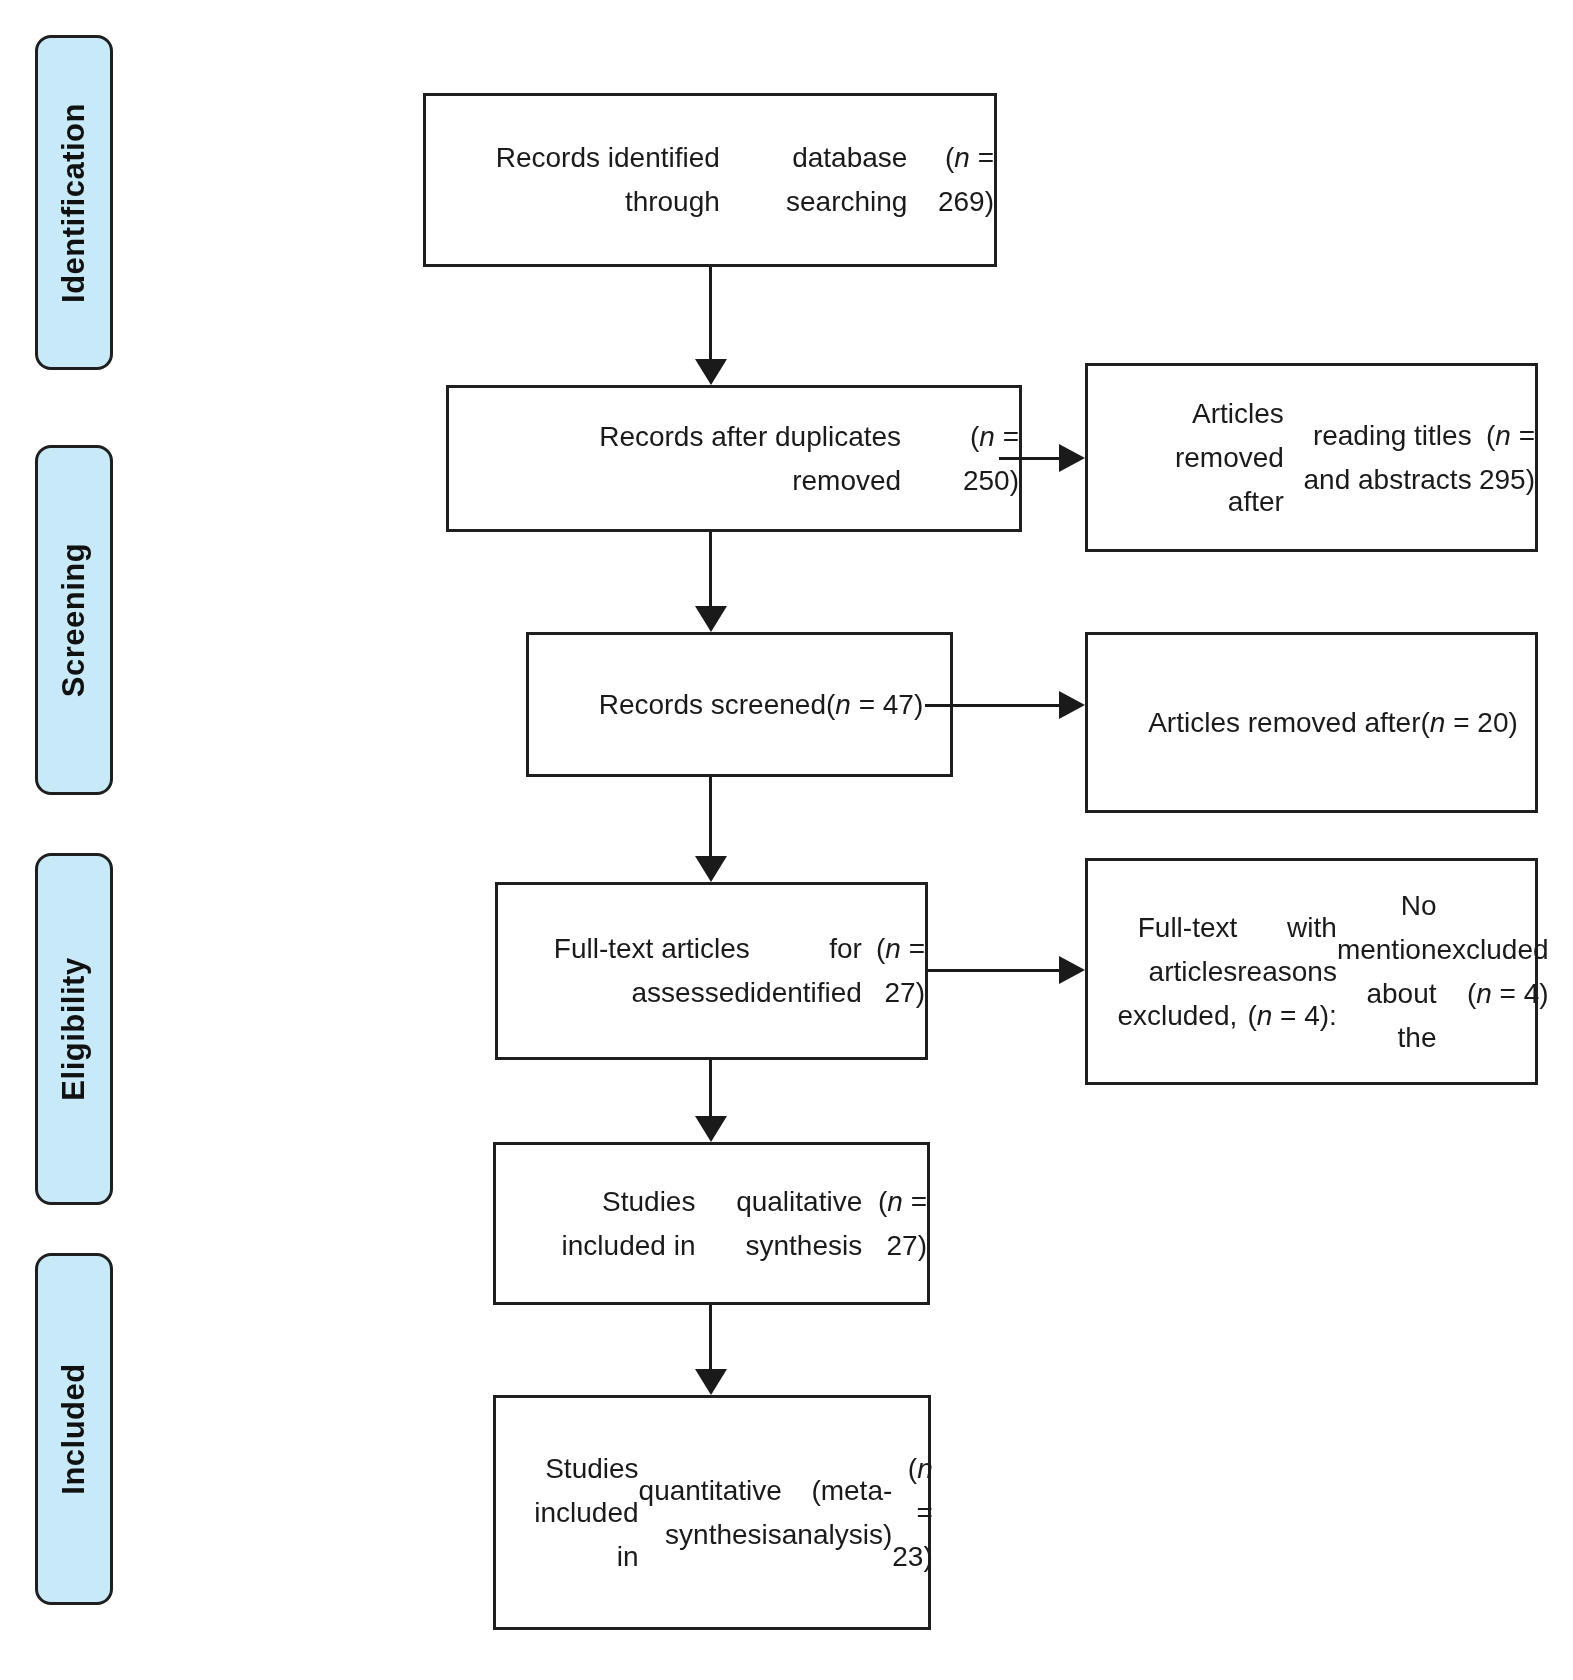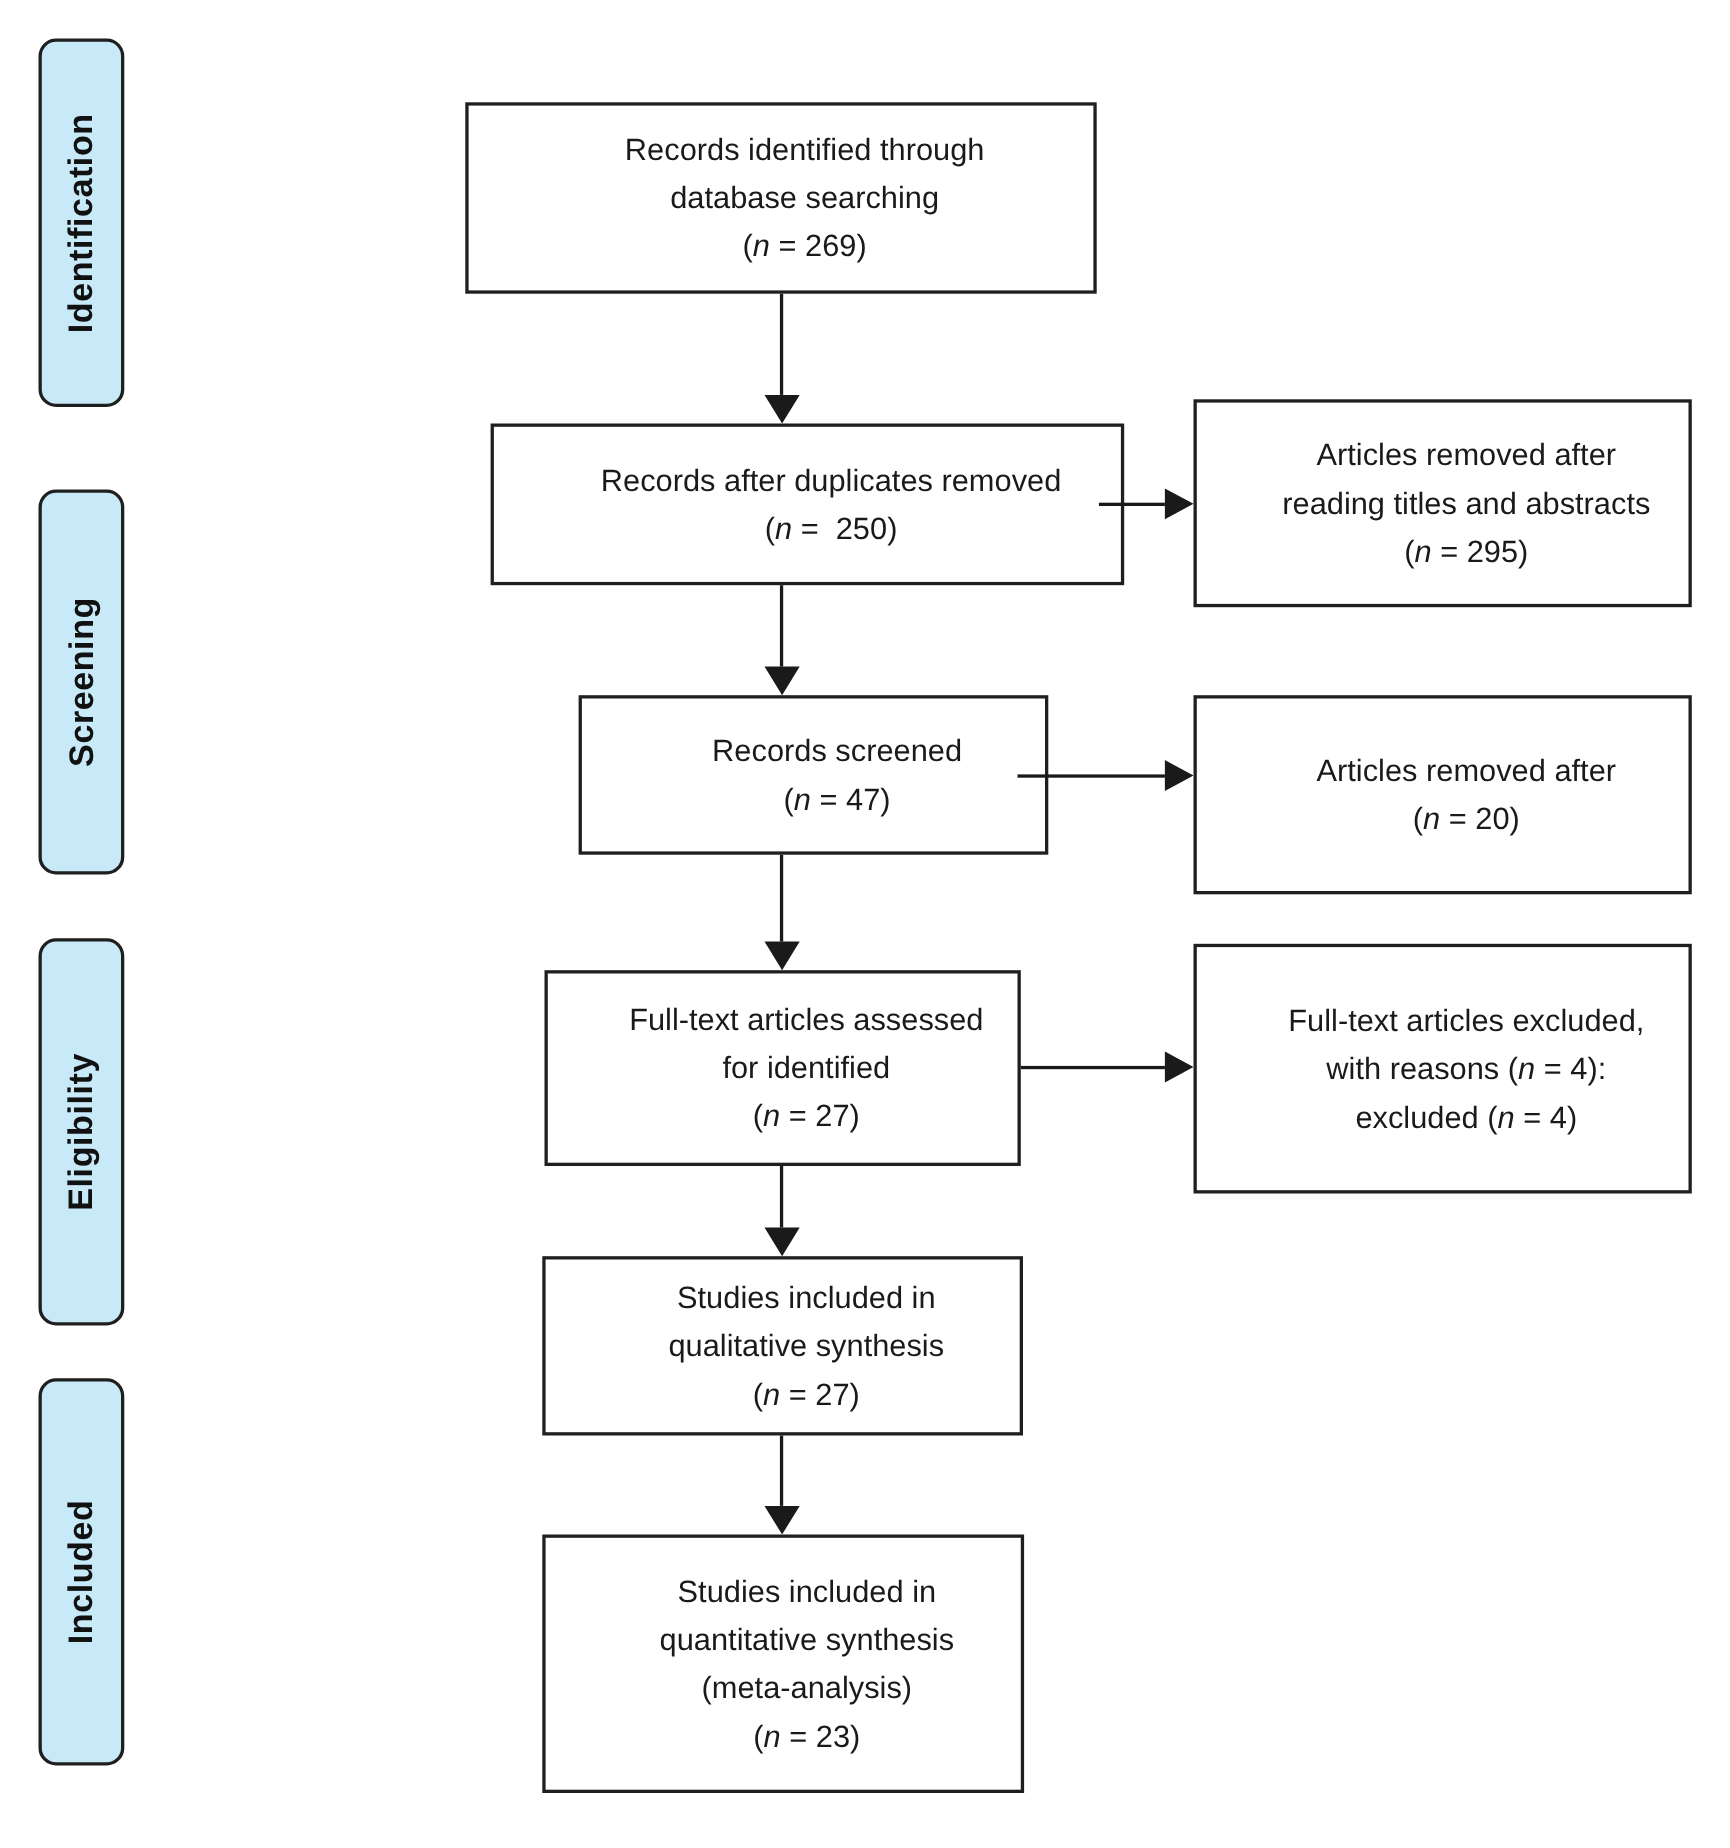--- a/index.html
+++ b/index.html
@@ -24,23 +24,23 @@
     font-weight:bold;
     font-size:31px;
     letter-spacing:0.5px;
     color:#111;
   }
   .fbox{
     position:absolute;
     background:#ffffff;
     border:3px solid #1f1f1f;
     box-sizing:border-box;
-    display:flex;flex-direction:column;
+    display:flex;flex-direction:row;
     align-items:center;justify-content:center;
-    text-align:center;
+    text-align:right;
     font-size:28px;
     line-height:44px;
     padding-left:43px;
   }
   .line{white-space:pre-wrap;}
   .line .var{font-style:italic;}
   .vline{position:absolute;width:3px;background:#1a1a1a;}
   .hline{position:absolute;height:3px;background:#1a1a1a;}
   .head-down{
     position:absolute;width:0;height:0;
@@ -115,20 +115,21 @@
   </div>
 
   <div class="fbox" style="left:1085px;top:632px;width:453px;height:181px;">
     <div class="line"><span>Articles removed after</span></div>
     <div class="line"><span>(</span><span class="var">n</span><span> = 20)</span></div>
   </div>
 
   <div class="fbox" style="left:1085px;top:858px;width:453px;height:227px;">
     <div class="line"><span>Full-text articles excluded,</span></div>
     <div class="line"><span>with reasons (</span><span class="var">n</span><span> = 4):</span></div>
+    <div class="line"><span>No mention about the</span></div>
     <div class="line"><span>excluded (</span><span class="var">n</span><span> = 4)</span></div>
   </div>
 
   <div class="vline" style="left:709px;top:267px;height:92px;"></div>
   <div class="head-down" style="left:695px;top:359px;"></div>
 
   <div class="vline" style="left:709px;top:532px;height:74px;"></div>
   <div class="head-down" style="left:695px;top:606px;"></div>
 
   <div class="vline" style="left:709px;top:777px;height:79px;"></div>

